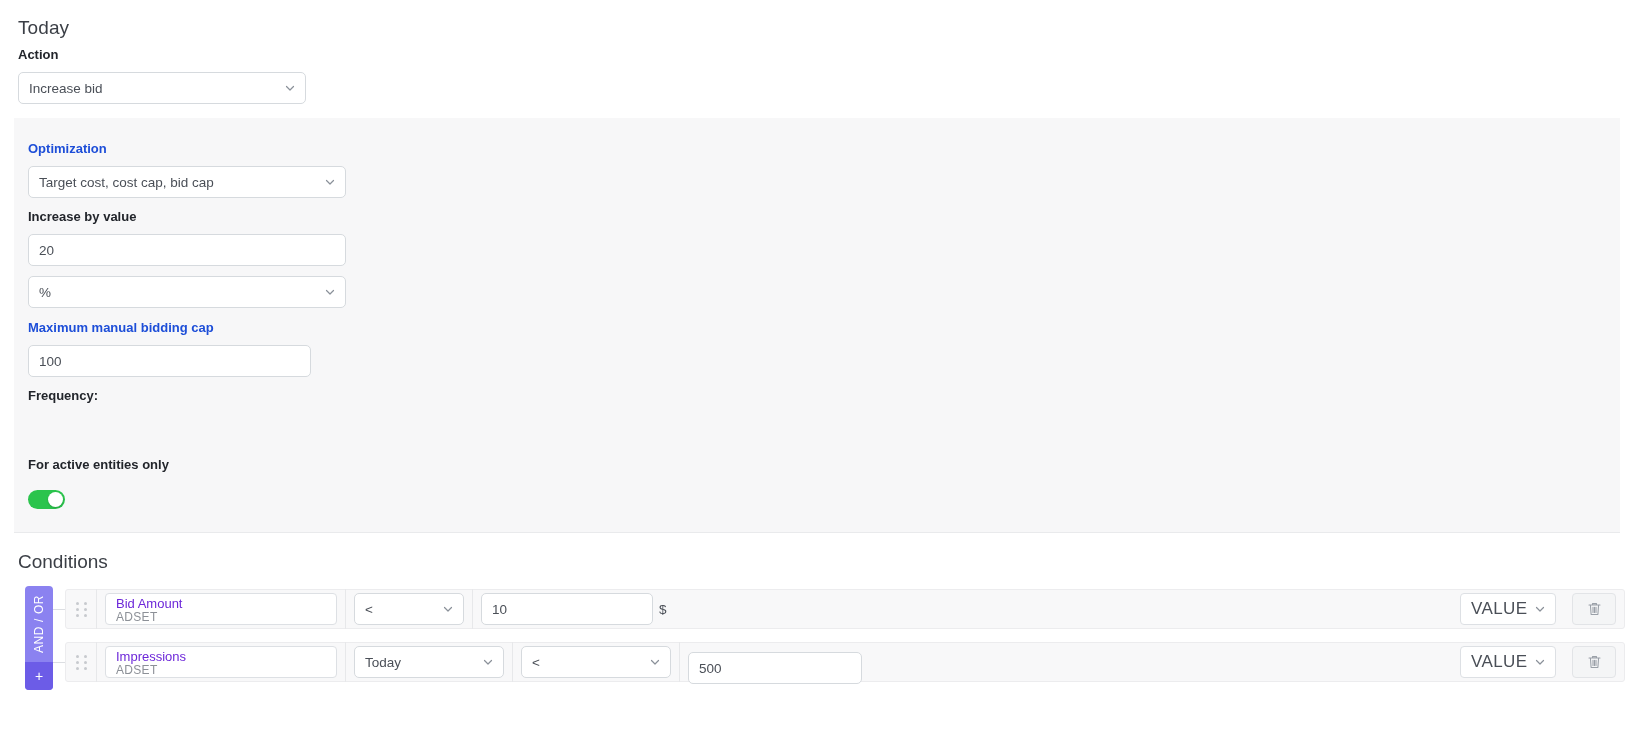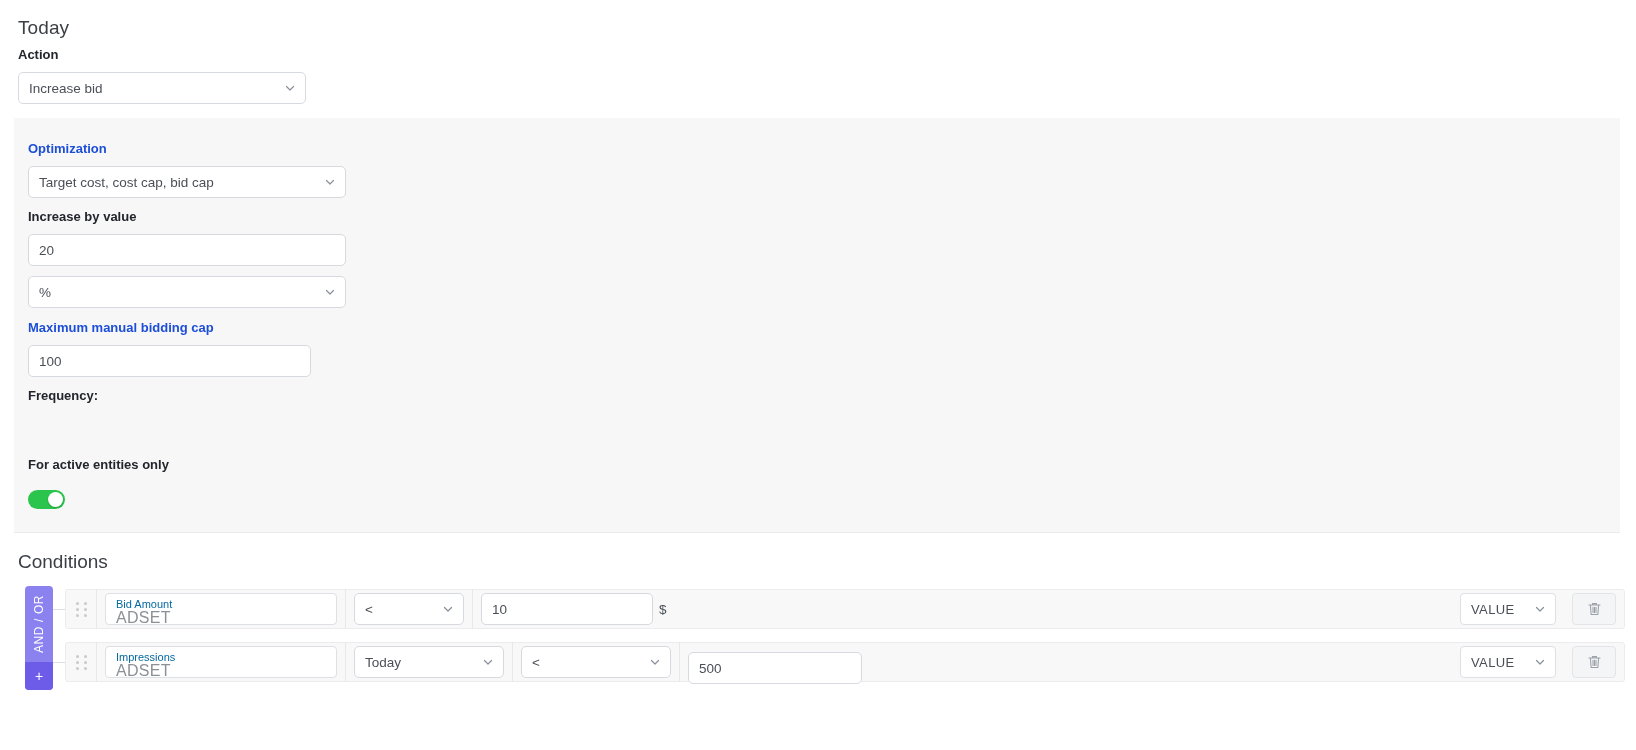--- a/index.html
+++ b/index.html
@@ -155,37 +155,37 @@
   .metric-field {
     position: relative;
     background: #ffffff;
     border: 1px solid #dde0e4;
     border-radius: 4px;
     height: 32px; width: 232px;
     padding: 2px 10px 0 10px;
     display: flex; flex-direction: column; justify-content: center;
     cursor: pointer;
   }
-  .metric-name { font-size: 11px; color: #0369a1; line-height: 14px; }
-  .metric-sub  { font-size: 16px; color: #8c9097; line-height: 13px; letter-spacing: .3px; }
+  .metric-name { font-size: 13px; color: #6d28d9; line-height: 14px; }
+  .metric-sub  { font-size: 12px; color: #8c9097; line-height: 13px; letter-spacing: .3px; }
 
   .op-select  { width: 110px; }
   .op-select-wide { width: 150px; }
   .val-input  { width: 172px; }
   .val-input-wide { width: 174px; margin-top: 12px; }
 
   .suffix { font-size: 13.5px; color: #4a4f57; padding-left: 6px; }
 
   .spacer { flex: 1 1 auto; }
 
   .value-select {
     width: 96px; height: 32px; position: relative;
     background: #ffffff; border: 1px solid #dde0e4; border-radius: 4px;
     display: flex; align-items: center; padding: 0 26px 0 10px;
-    font-size: 13px; color: #4a4f57; letter-spacing: .4px;
+    font-size: 17px; color: #4a4f57; letter-spacing: .4px;
     cursor: pointer;
   }
 
   .trash-btn {
     width: 44px; height: 32px;
     background: #f4f5f6; border: 1px solid #e2e4e7; border-radius: 4px;
     display: flex; align-items: center; justify-content: center;
     cursor: pointer;
   }
   .trash-btn svg { display:block; }

